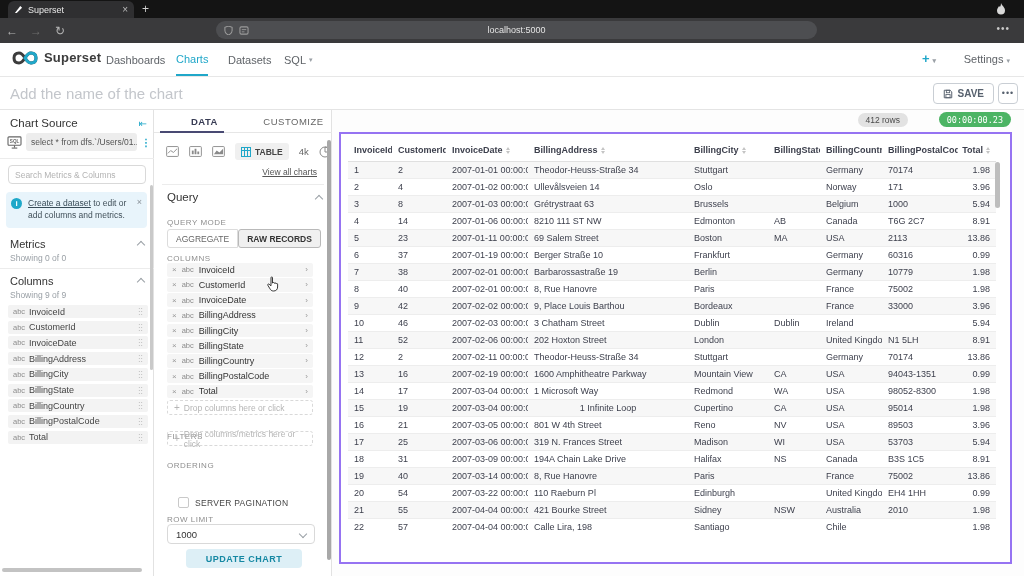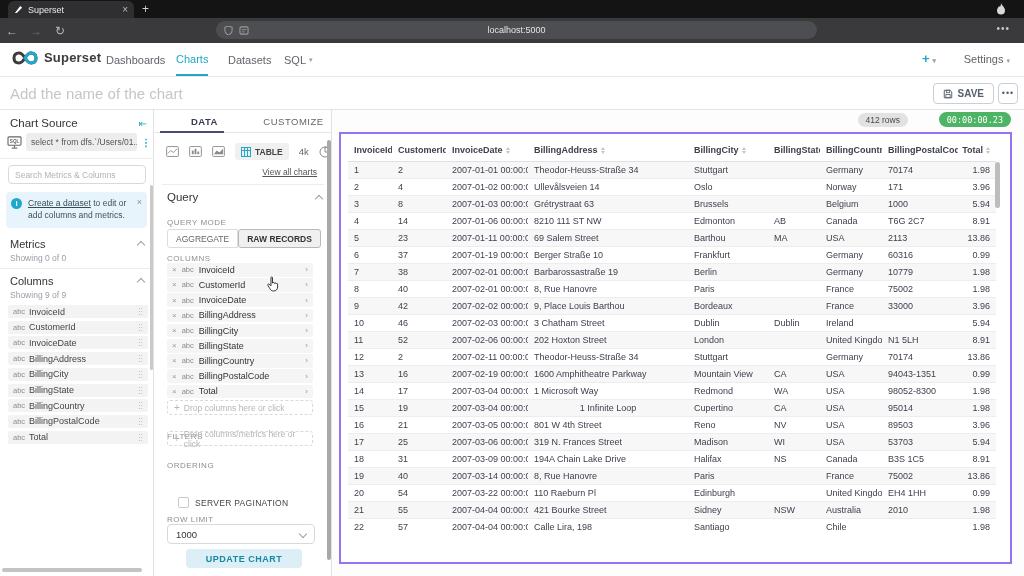--- a/index.html
+++ b/index.html
@@ -506,21 +506,21 @@
             <div class="td" style="width: 52px;">AB</div>
             <div class="td" style="width: 62px;">Canada</div>
             <div class="td" style="width: 76px;">T6G 2C7</div>
             <div class="td num" style="width: 38px;">8.91</div>
           </div>
           <div class="tr stripe">
             <div class="td" style="width: 44px;">5</div>
             <div class="td" style="width: 54px;">23</div>
             <div class="td" style="width: 82px;">2007-01-11 00:00:00</div>
             <div class="td" style="width: 160px;">69 Salem Street</div>
-            <div class="td" style="width: 80px;">Barthou</div>
+            <div class="td" style="width: 80px;">Boston</div>
             <div class="td" style="width: 52px;">MA</div>
             <div class="td" style="width: 62px;">USA</div>
             <div class="td" style="width: 76px;">2113</div>
             <div class="td num" style="width: 38px;">13.86</div>
           </div>
           <div class="tr">
             <div class="td" style="width: 44px;">6</div>
             <div class="td" style="width: 54px;">37</div>
             <div class="td" style="width: 82px;">2007-01-19 00:00:00</div>
             <div class="td" style="width: 160px;">Berger Straße 10</div>

